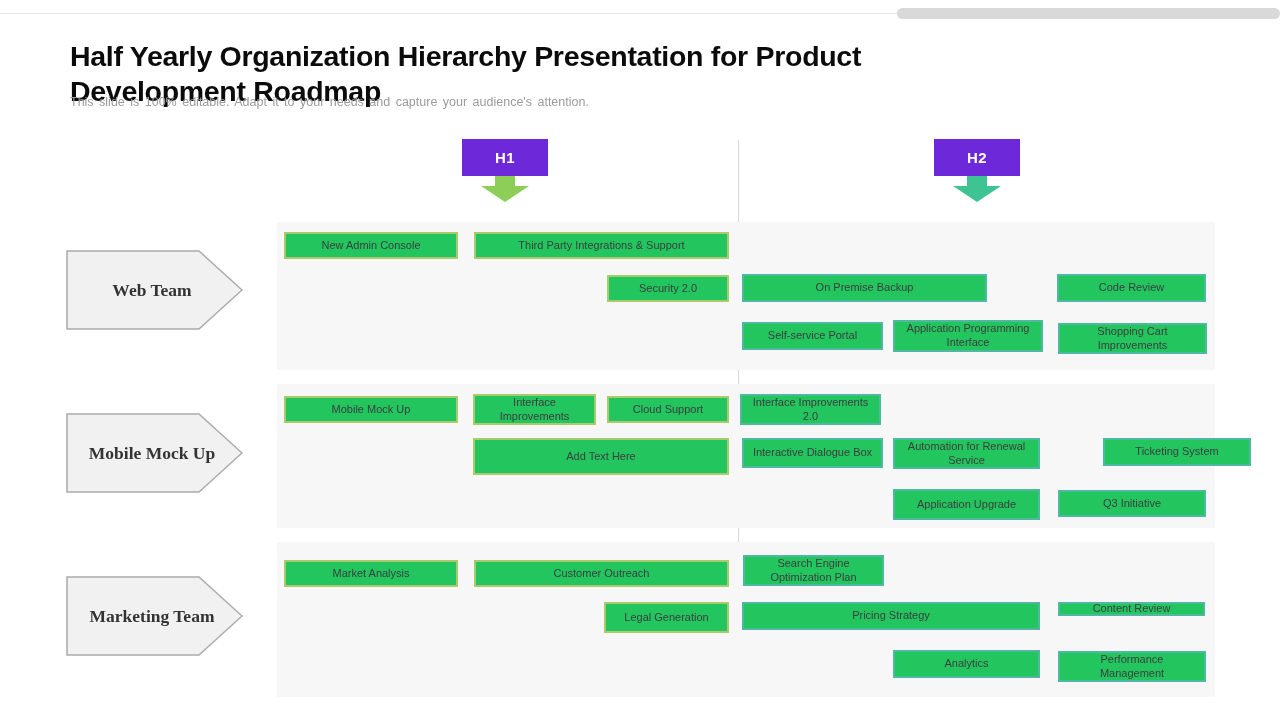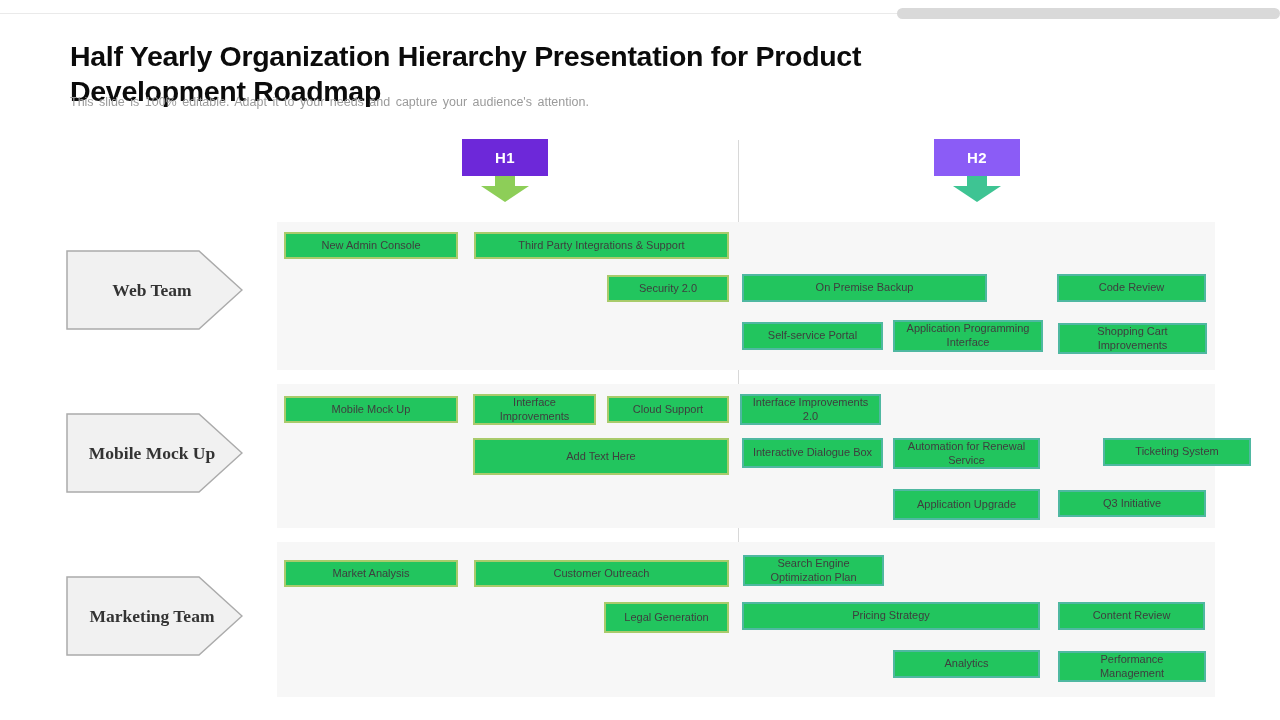--- a/index.html
+++ b/index.html
@@ -42,21 +42,21 @@
   <div id="top-bar" style="left: 897px; width: 383px; background: rgb(217, 217, 217);"></div>
 
   <h1 id="title" style="color: rgb(11, 11, 11);">Half Yearly Organization Hierarchy Presentation for Product Development Roadmap</h1>
   <div id="subtitle" style="color: rgb(155, 155, 155);">This slide is 100% editable. Adapt it to your needs and capture your audience's attention.</div>
 
   <div class="htag" id="tag-h1" style="left: 462px; top: 139px; width: 86px; height: 37px; background: #6d28d9;">H1</div>
   <svg class="harrow" id="arrow-h1" width="48" height="26" viewBox="0 0 48 26" style="left: 481px; top: 176px;">
     <polygon points="14,0 34,0 34,10 48,10 24,26 0,10 14,10" fill="#8DCE58"></polygon>
   </svg>
 
-  <div class="htag" id="tag-h2" style="left: 934px; top: 139px; width: 86px; height: 37px; background: #8b5cf6;">H2</div>
+  <div class="htag" id="tag-h2" style="left: 934px; top: 139px; width: 86px; height: 37px; background: #6d28d9;">H2</div>
   <svg class="harrow" id="arrow-h2" width="48" height="26" viewBox="0 0 48 26" style="left: 953px; top: 176px;">
     <polygon points="14,0 34,0 34,10 48,10 24,26 0,10 14,10" fill="#3EC493"></polygon>
   </svg>
 
   <div id="divider" style="left: 738px; top: 140px; height: 557px; background: rgb(216, 216, 216);"></div>
 
   <div id="bands-root">
       <div class="band" style="left: 277px; top: 222px; width: 938px; height: 148px; background: rgb(247, 247, 247);"></div>
       <div class="team-arrow" style="left: 66px; top: 250px; width: 177px; height: 80px;">
         <svg width="177" height="80" viewBox="0 0 177 80">
@@ -94,17 +94,17 @@
         <svg width="177" height="80" viewBox="0 0 177 80">
           <polygon points="1,1 133,1 176,40 133,79 1,79" fill="#F1F1F1" stroke="#ABABAB" stroke-width="1.5"></polygon>
         </svg>
         <div class="team-label">Marketing Team</div>
       </div>
       <div class="task-box" style="left: 284px; top: 560px; width: 174px; height: 27px; border: 2px solid rgb(169, 203, 107); color: rgb(62, 62, 62);">Market Analysis</div>
       <div class="task-box" style="left: 474px; top: 560px; width: 255px; height: 27px; border: 2px solid rgb(169, 203, 107); color: rgb(62, 62, 62);">Customer Outreach</div>
       <div class="task-box" style="left: 604px; top: 602px; width: 125px; height: 31px; border: 2px solid rgb(169, 203, 107); color: rgb(62, 62, 62);">Legal Generation</div>
       <div class="task-box" style="left: 743px; top: 555px; width: 141px; height: 31px; border: 2px solid rgb(79, 184, 161); color: rgb(62, 62, 62);">Search Engine Optimization Plan</div>
       <div class="task-box" style="left: 742px; top: 602px; width: 298px; height: 28px; border: 2px solid rgb(79, 184, 161); color: rgb(62, 62, 62);">Pricing Strategy</div>
-      <div class="task-box" style="left: 1058px; top: 602px; width: 147px; height: 28px; border: 2px solid rgb(79, 184, 161); color: rgb(62, 62, 62);">Content Review</div>
+      <div class="task-box" style="left: 1058px; top: 602px; width: 147px; height: 14px; border: 2px solid rgb(79, 184, 161); color: rgb(62, 62, 62);">Content Review</div>
       <div class="task-box" style="left: 893px; top: 650px; width: 147px; height: 28px; border: 2px solid rgb(79, 184, 161); color: rgb(62, 62, 62);">Analytics</div>
       <div class="task-box" style="left: 1058px; top: 651px; width: 148px; height: 31px; border: 2px solid rgb(79, 184, 161); color: rgb(62, 62, 62);">Performance Management</div>
     </div>
 </div>
 
 </body></html>

